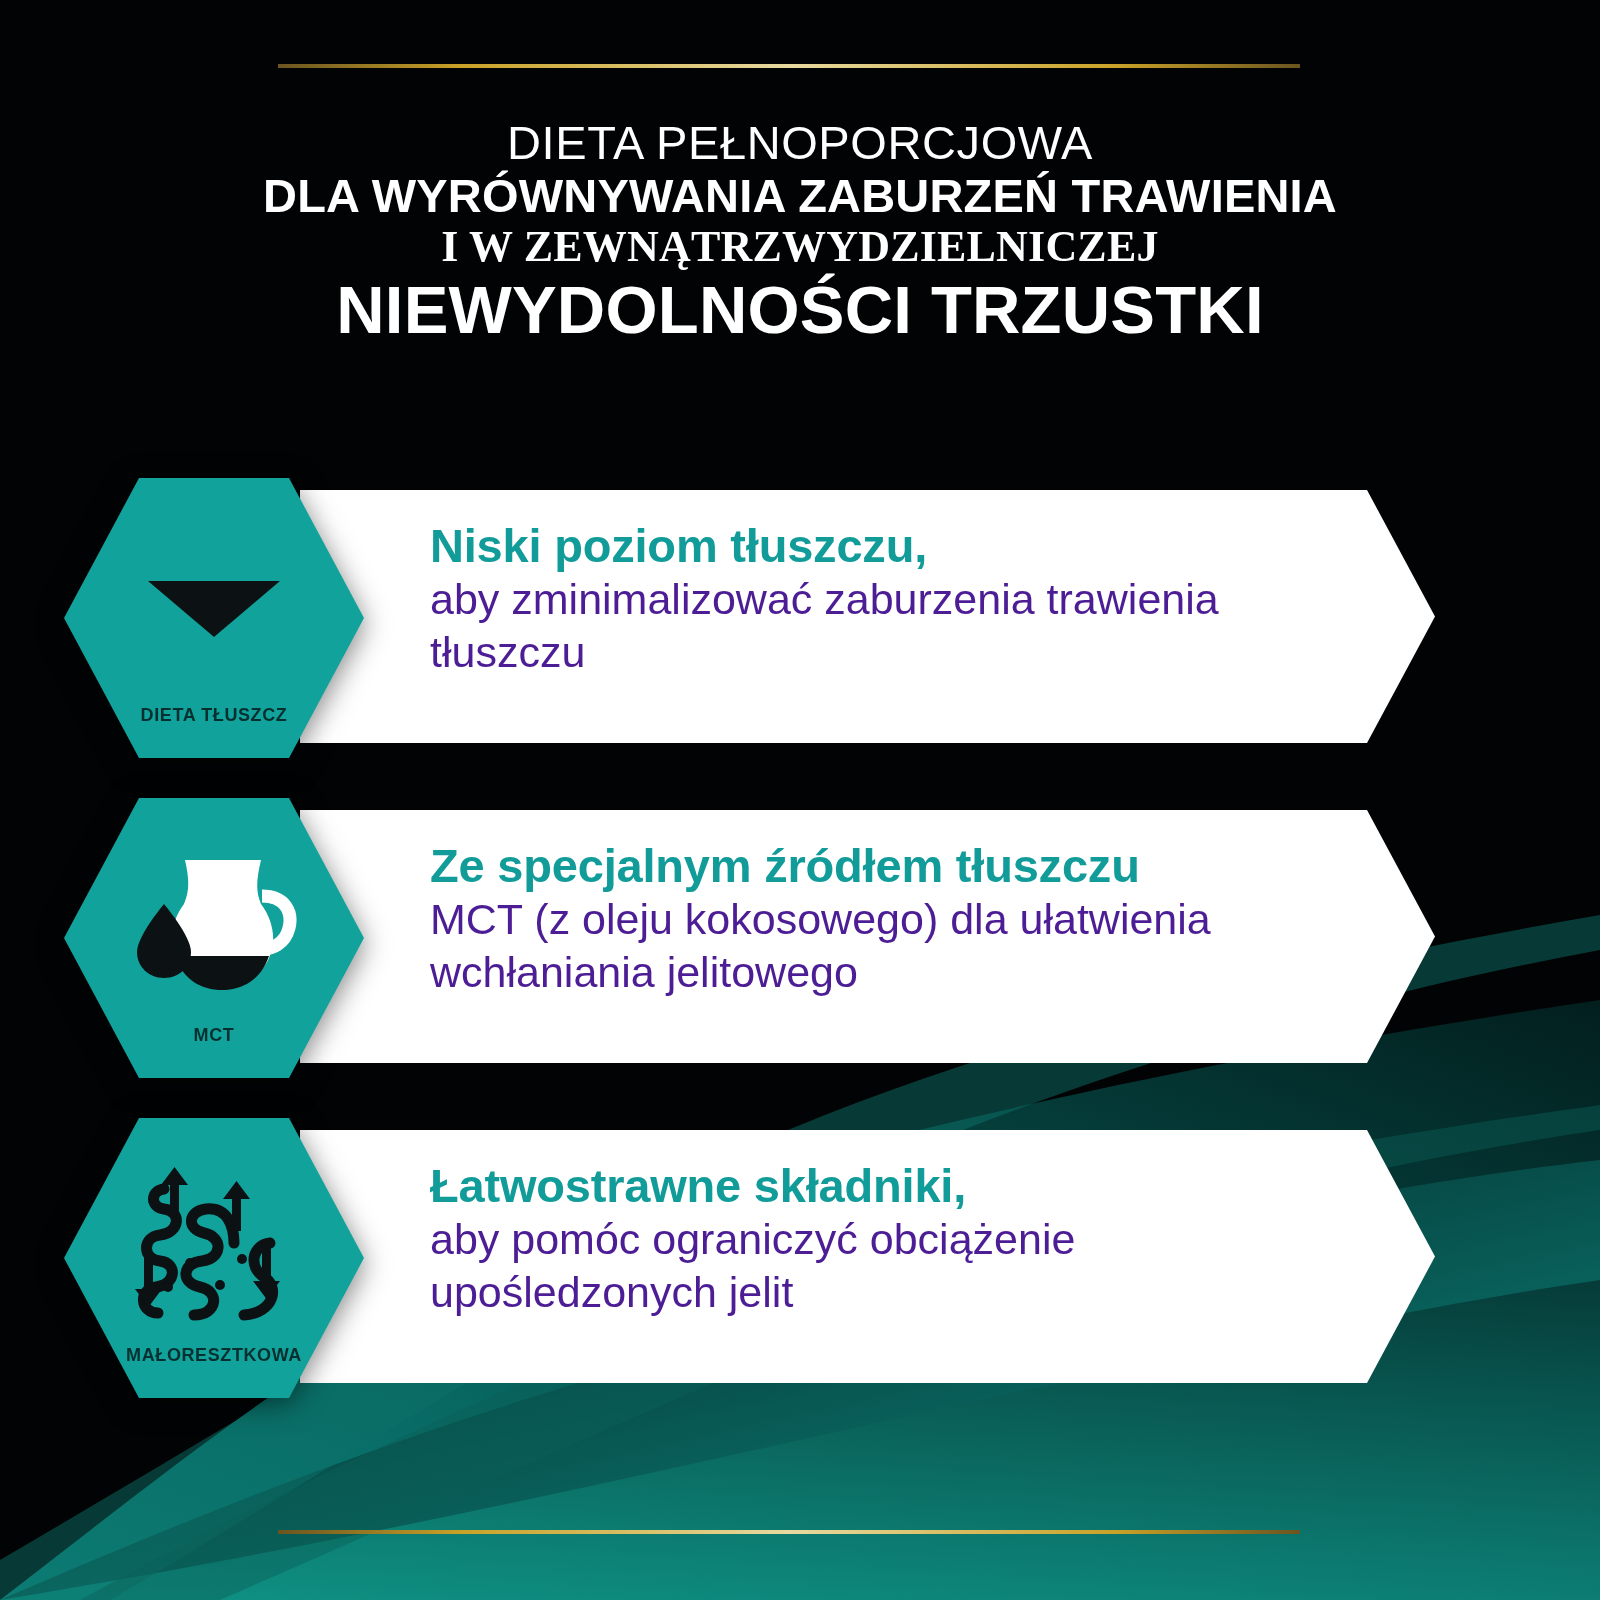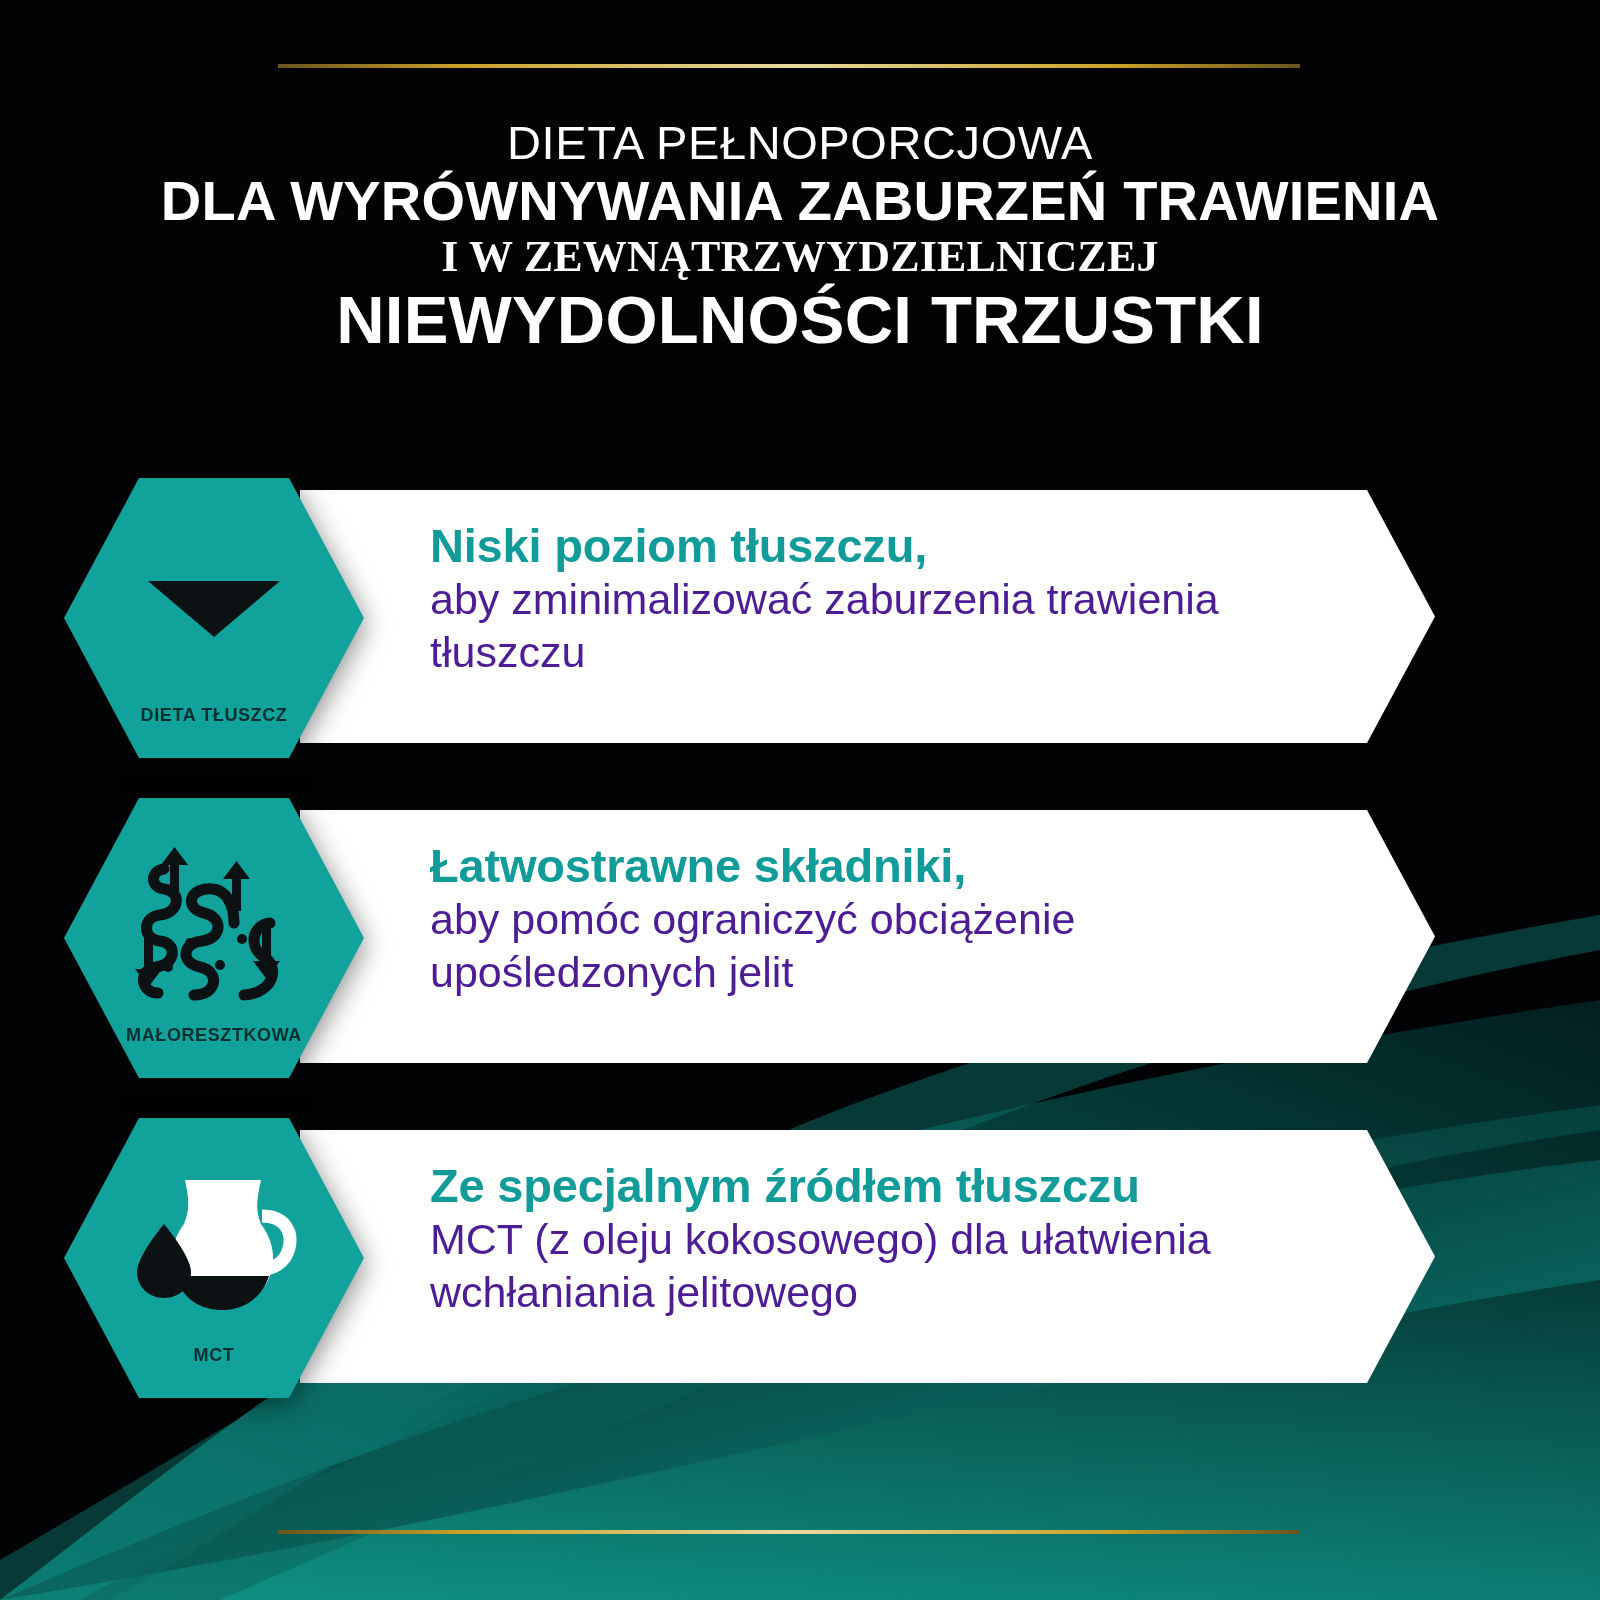--- a/index.html
+++ b/index.html
@@ -60,21 +60,21 @@
     font-weight: 400;
     letter-spacing: 0.6px;
   }
   .headline .l2,
   .headline .l3,
   .headline .l4 {
     display: block;
     font-weight: 700;
     letter-spacing: 0.2px;
   }
-  .headline .l2 { font-size: 56px; }
+  .headline .l2 { font-size: 47px; }
   .headline .l3 { font-size: 44px; font-family: Liberation Serif, serif; }
   .headline .l4 { font-size: 67px; }
 
   
   .features {
     position: absolute;
     top: 478px;
     left: 0;
     width: 1600px;
     z-index: 3;
@@ -233,20 +233,45 @@
           <div class="hex-art">
             <div class="arrow-down"></div>
           </div>
           <span class="hex-caption">DIETA TŁUSZCZ</span>
         </div>
       </div>
     </div>
 
     <div class="feature">
       <div class="banner">
+        <span class="title">Ze specjalnym źródłem tłuszczu</span>
+        <span class="desc">MCT (z oleju kokosowego) dla ułatwienia wchłaniania jelitowego</span>
+      </div>
+      <div class="hex">
+        <div class="hex-inner">
+          <div class="hex-art">
+            <svg width="170" height="150" viewBox="0 0 170 150">
+
+              <path d="M72,8 L132,8 C128,26 126,38 132,52 C144,68 148,88 140,106 C131,126 111,136 92,136
+                       C73,136 55,126 47,106 C39,88 43,68 55,52 C61,38 60,26 56,8 Z" fill="#ffffff"></path>
+
+              <path d="M133,44 C156,44 164,60 160,76 C156,92 142,98 133,96" fill="none" stroke="#ffffff" stroke-width="13"></path>
+
+              <path d="M47,104 C53,128 73,138 93,138 C113,138 132,128 140,104 Z" fill="#0c1113"></path>
+
+              <path d="M35,52 C35,52 8,84 8,100 C8,115 20,126 35,126 C50,126 62,115 62,100 C62,84 35,52 35,52 Z" fill="#0c1113"></path>
+            </svg>
+          </div>
+          <span class="hex-caption">MCT</span>
+        </div>
+      </div>
+    </div>
+
+    <div class="feature">
+      <div class="banner">
         <span class="title">Łatwostrawne składniki,</span>
         <span class="desc">aby pomóc ograniczyć obciążenie upośledzonych jelit</span>
       </div>
       <div class="hex">
         <div class="hex-inner">
           <div class="hex-art">
             <svg width="180" height="160" viewBox="0 0 180 160">
               <g fill="none" stroke="#0c1113" stroke-width="11" stroke-linecap="round">
                 <path d="M34,146 C16,146 14,122 32,120 C52,118 54,96 36,94 C18,92 18,70 36,68
                          C56,66 58,44 40,42 C26,40 26,24 40,22"></path>
@@ -272,41 +297,16 @@
                 <rect x="138" y="78" width="9" height="40"></rect>
                 <polygon points="142.5,132 156,114 129,114"></polygon>
               </g>
             </svg>
           </div>
           <span class="hex-caption">MAŁORESZTKOWA</span>
         </div>
       </div>
     </div>
 
-    <div class="feature">
-      <div class="banner">
-        <span class="title">Ze specjalnym źródłem tłuszczu</span>
-        <span class="desc">MCT (z oleju kokosowego) dla ułatwienia wchłaniania jelitowego</span>
-      </div>
-      <div class="hex">
-        <div class="hex-inner">
-          <div class="hex-art">
-            <svg width="170" height="150" viewBox="0 0 170 150">
-
-              <path d="M72,8 L132,8 C128,26 126,38 132,52 C144,68 148,88 140,106 C131,126 111,136 92,136
-                       C73,136 55,126 47,106 C39,88 43,68 55,52 C61,38 60,26 56,8 Z" fill="#ffffff"></path>
-
-              <path d="M133,44 C156,44 164,60 160,76 C156,92 142,98 133,96" fill="none" stroke="#ffffff" stroke-width="13"></path>
-
-              <path d="M47,104 C53,128 73,138 93,138 C113,138 132,128 140,104 Z" fill="#0c1113"></path>
-
-              <path d="M35,52 C35,52 8,84 8,100 C8,115 20,126 35,126 C50,126 62,115 62,100 C62,84 35,52 35,52 Z" fill="#0c1113"></path>
-            </svg>
-          </div>
-          <span class="hex-caption">MCT</span>
-        </div>
-      </div>
-    </div>
-
   </div>
 
   <div class="rule bottom"></div>
 </div>
 
 </body></html>

